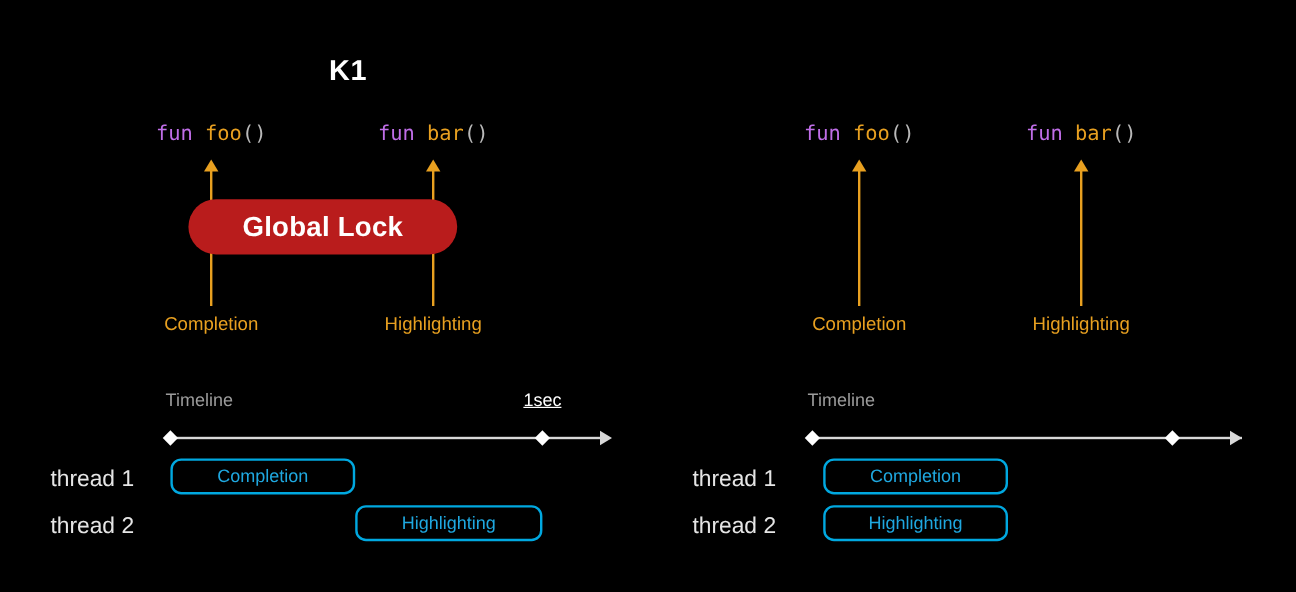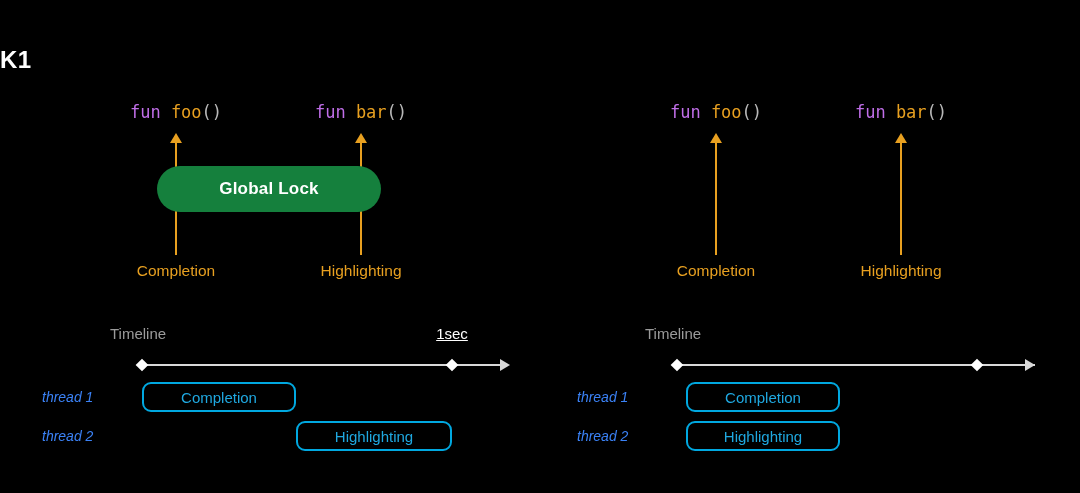--- a/index.html
+++ b/index.html
@@ -26,25 +26,26 @@
     width: 540px;
     height: 493px;
   }
   #panel-k1 { left: 0; }
   #panel-k2 { left: 540px; }
 
   .panel-title {
     position: absolute;
     top: 46px;
     width: 100%;
-    text-align: left;
+    text-align: center;
     color: #ffffff;
     font-size: 24px;
     font-weight: bold;
     letter-spacing: 0.5px;
+    padding-left: 20px;
   }
 
   
   .code-sig {
     position: absolute;
     font-family: "DejaVu Sans Mono", "Liberation Mono", monospace;
     font-size: 17px;
     white-space: nowrap;
     transform: translateX(-50%);
     letter-spacing: 0px;
@@ -87,39 +88,39 @@
     position: absolute;
     color: #E8A020;
     font-size: 15.5px;
     white-space: nowrap;
     transform: translateX(-50%);
   }
 
   
   .lock-badge {
     position: absolute;
-    background: #15803d;
+    background: #b91c1c;
     border-radius: 23px;
     display: flex;
     align-items: center;
     justify-content: center;
     color: #ffffff;
-    font-size: 17px;
+    font-size: 23px;
     font-weight: bold;
     letter-spacing: 0.2px;
     z-index: 3;
   }
 
   
   .tl-caption {
     position: absolute;
     font-size: 15px;
     white-space: nowrap;
   }
-  .tl-caption.start { color: #9B9B9B; }
+  .tl-caption.start { color: #9B9B9B; margin-left: 28px; }
   .tl-caption.end   { color: #FFFFFF; transform: translateX(-50%); text-decoration: underline; }
 
   .tl-line {
     position: absolute;
     height: 2px;
     background: #D8D8D8;
   }
   .tl-diamond {
     position: absolute;
     width: 9px;
@@ -133,24 +134,23 @@
     height: 0;
     border-top: 6px solid transparent;
     border-bottom: 6px solid transparent;
     border-left: 10px solid #D8D8D8;
     transform: translateY(-50%);
   }
 
   
   .thread-label {
     position: absolute;
-    color: #3b82f6;
-    font-size: 14px;
-    white-space: nowrap;
-    font-style: italic;
+    color: #e5e5e5;
+    font-size: 19px;
+    white-space: nowrap;
   }
   .task-box {
     position: absolute;
     box-sizing: border-box;
     border: 2px solid #00A8E0;
     border-radius: 9px;
     background: transparent;
     display: flex;
     align-items: center;
     justify-content: center;

